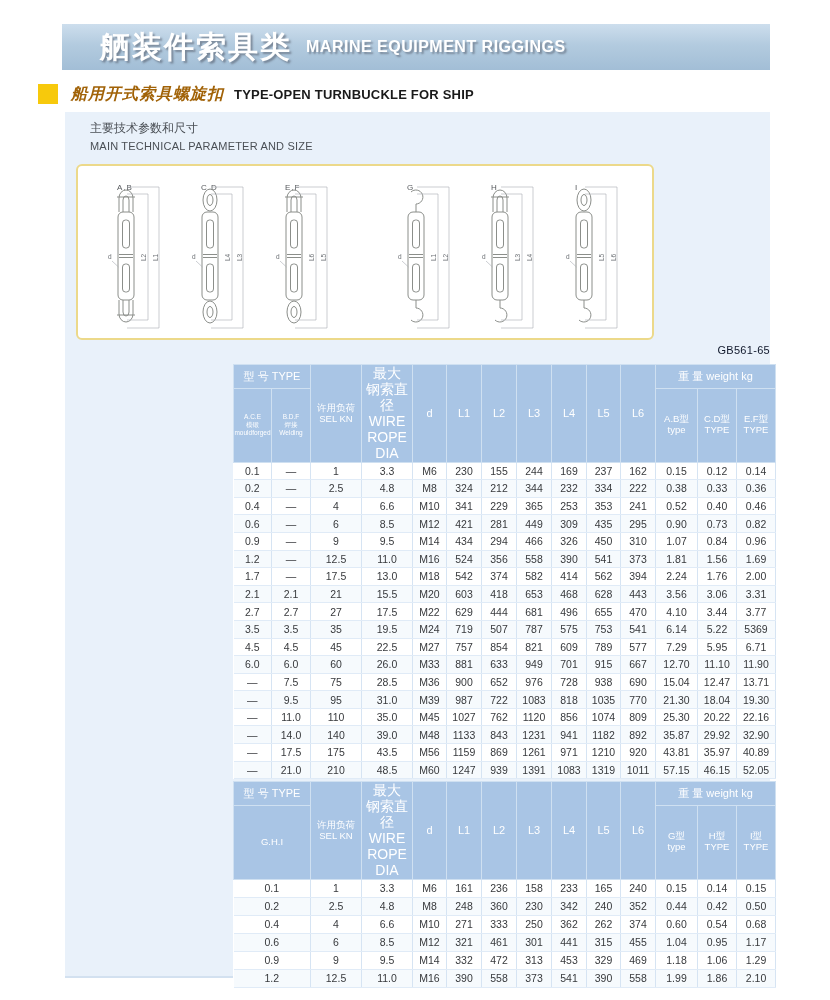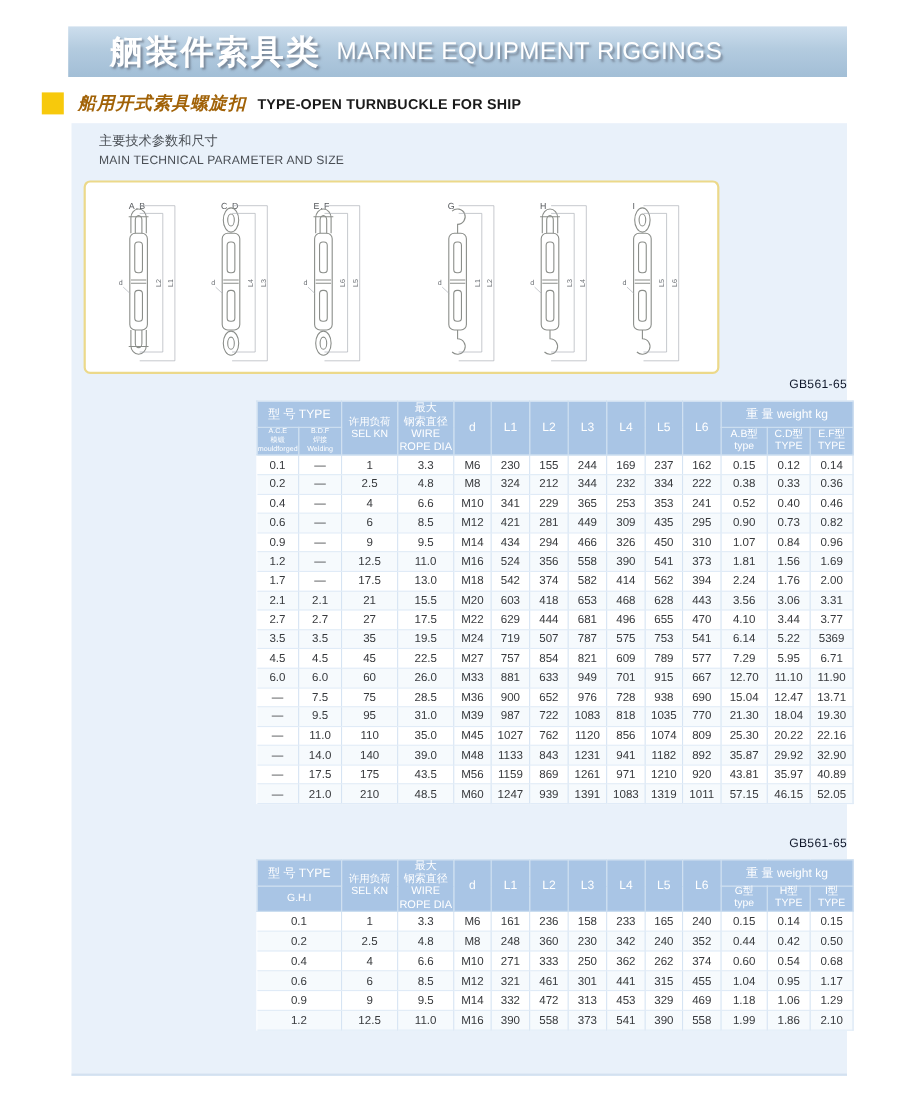--- a/index.html
+++ b/index.html
@@ -5,21 +5,21 @@
   * { margin:0; padding:0; box-sizing:border-box; }
   body { background:#fff; font-family:"Liberation Sans", sans-serif; }
   .page { position:relative; width:830px; height:1000px; background:#fff; overflow:hidden; }
 
   
   .banner { position:absolute; left:62px; top:24px; width:708px; height:46px;
     background:linear-gradient(180deg,#cddeed 0%,#b3cbdf 45%,#a2bed6 100%);
     display:flex; align-items:center; padding-left:38px; }
   .banner .zh { font-size:30px; font-weight:bold; color:#fff; letter-spacing:2px;
     text-shadow:2px 2px 2px rgba(90,100,115,.65); }
-  .banner .en { font-size:22px; font-weight:normal; color:#fff; margin-left:14px; letter-spacing:.5px;
+  .banner .en { font-size:16px; font-weight:bold; color:#fff; margin-left:14px; letter-spacing:.5px;
     text-shadow:2px 2px 2px rgba(90,100,115,.65); }
 
   
   .section-head { position:absolute; left:38px; top:82px; height:24px; display:flex; align-items:center; }
   .bullet { width:20px; height:20px; background:#f7c90c; margin-right:13px; }
   .section-head .zh { font-size:16px; font-weight:bold; color:#a16207; letter-spacing:1px;font-style:italic; }
   .section-head .en { font-size:13px; font-weight:bold; color:#1a1a1a; margin-left:10px; letter-spacing:.2px; }
 
   
   .panel { position:absolute; left:65px; top:112px; width:705px; height:866px;
@@ -51,21 +51,21 @@
   td { text-align:center; vertical-align:middle; color:#37393c; font-size:10.5px;
     border-right:1px solid #d6e4f3; border-bottom:1px solid #e0ebf7; }
   #table1 tbody td { height:17.6px; }
   #table2 tbody td { height:18px; }
   tbody tr:nth-child(even) td { background:#f6fafd; }
   .pre { white-space:pre-line; }
   .h-main { font-size:11px; }
   .h-tiny { font-size:6.5px; line-height:1.25; }
   .h-med { font-size:9.5px; line-height:1.15;margin-top:22px; }
   .h-sel { font-size:9.5px; line-height:1.2; }
-  .h-wire { font-size:10px; line-height:1.15; }
+  .h-wire { font-size:14px; line-height:1.15; }
   .r1 th { height:24px; }
 </style>
 </head>
 <body>
 
 <div class="page">
 
   <div class="banner">
     <span class="zh">舾装件索具类</span>
     <span class="en">MARINE EQUIPMENT RIGGINGS</span>

